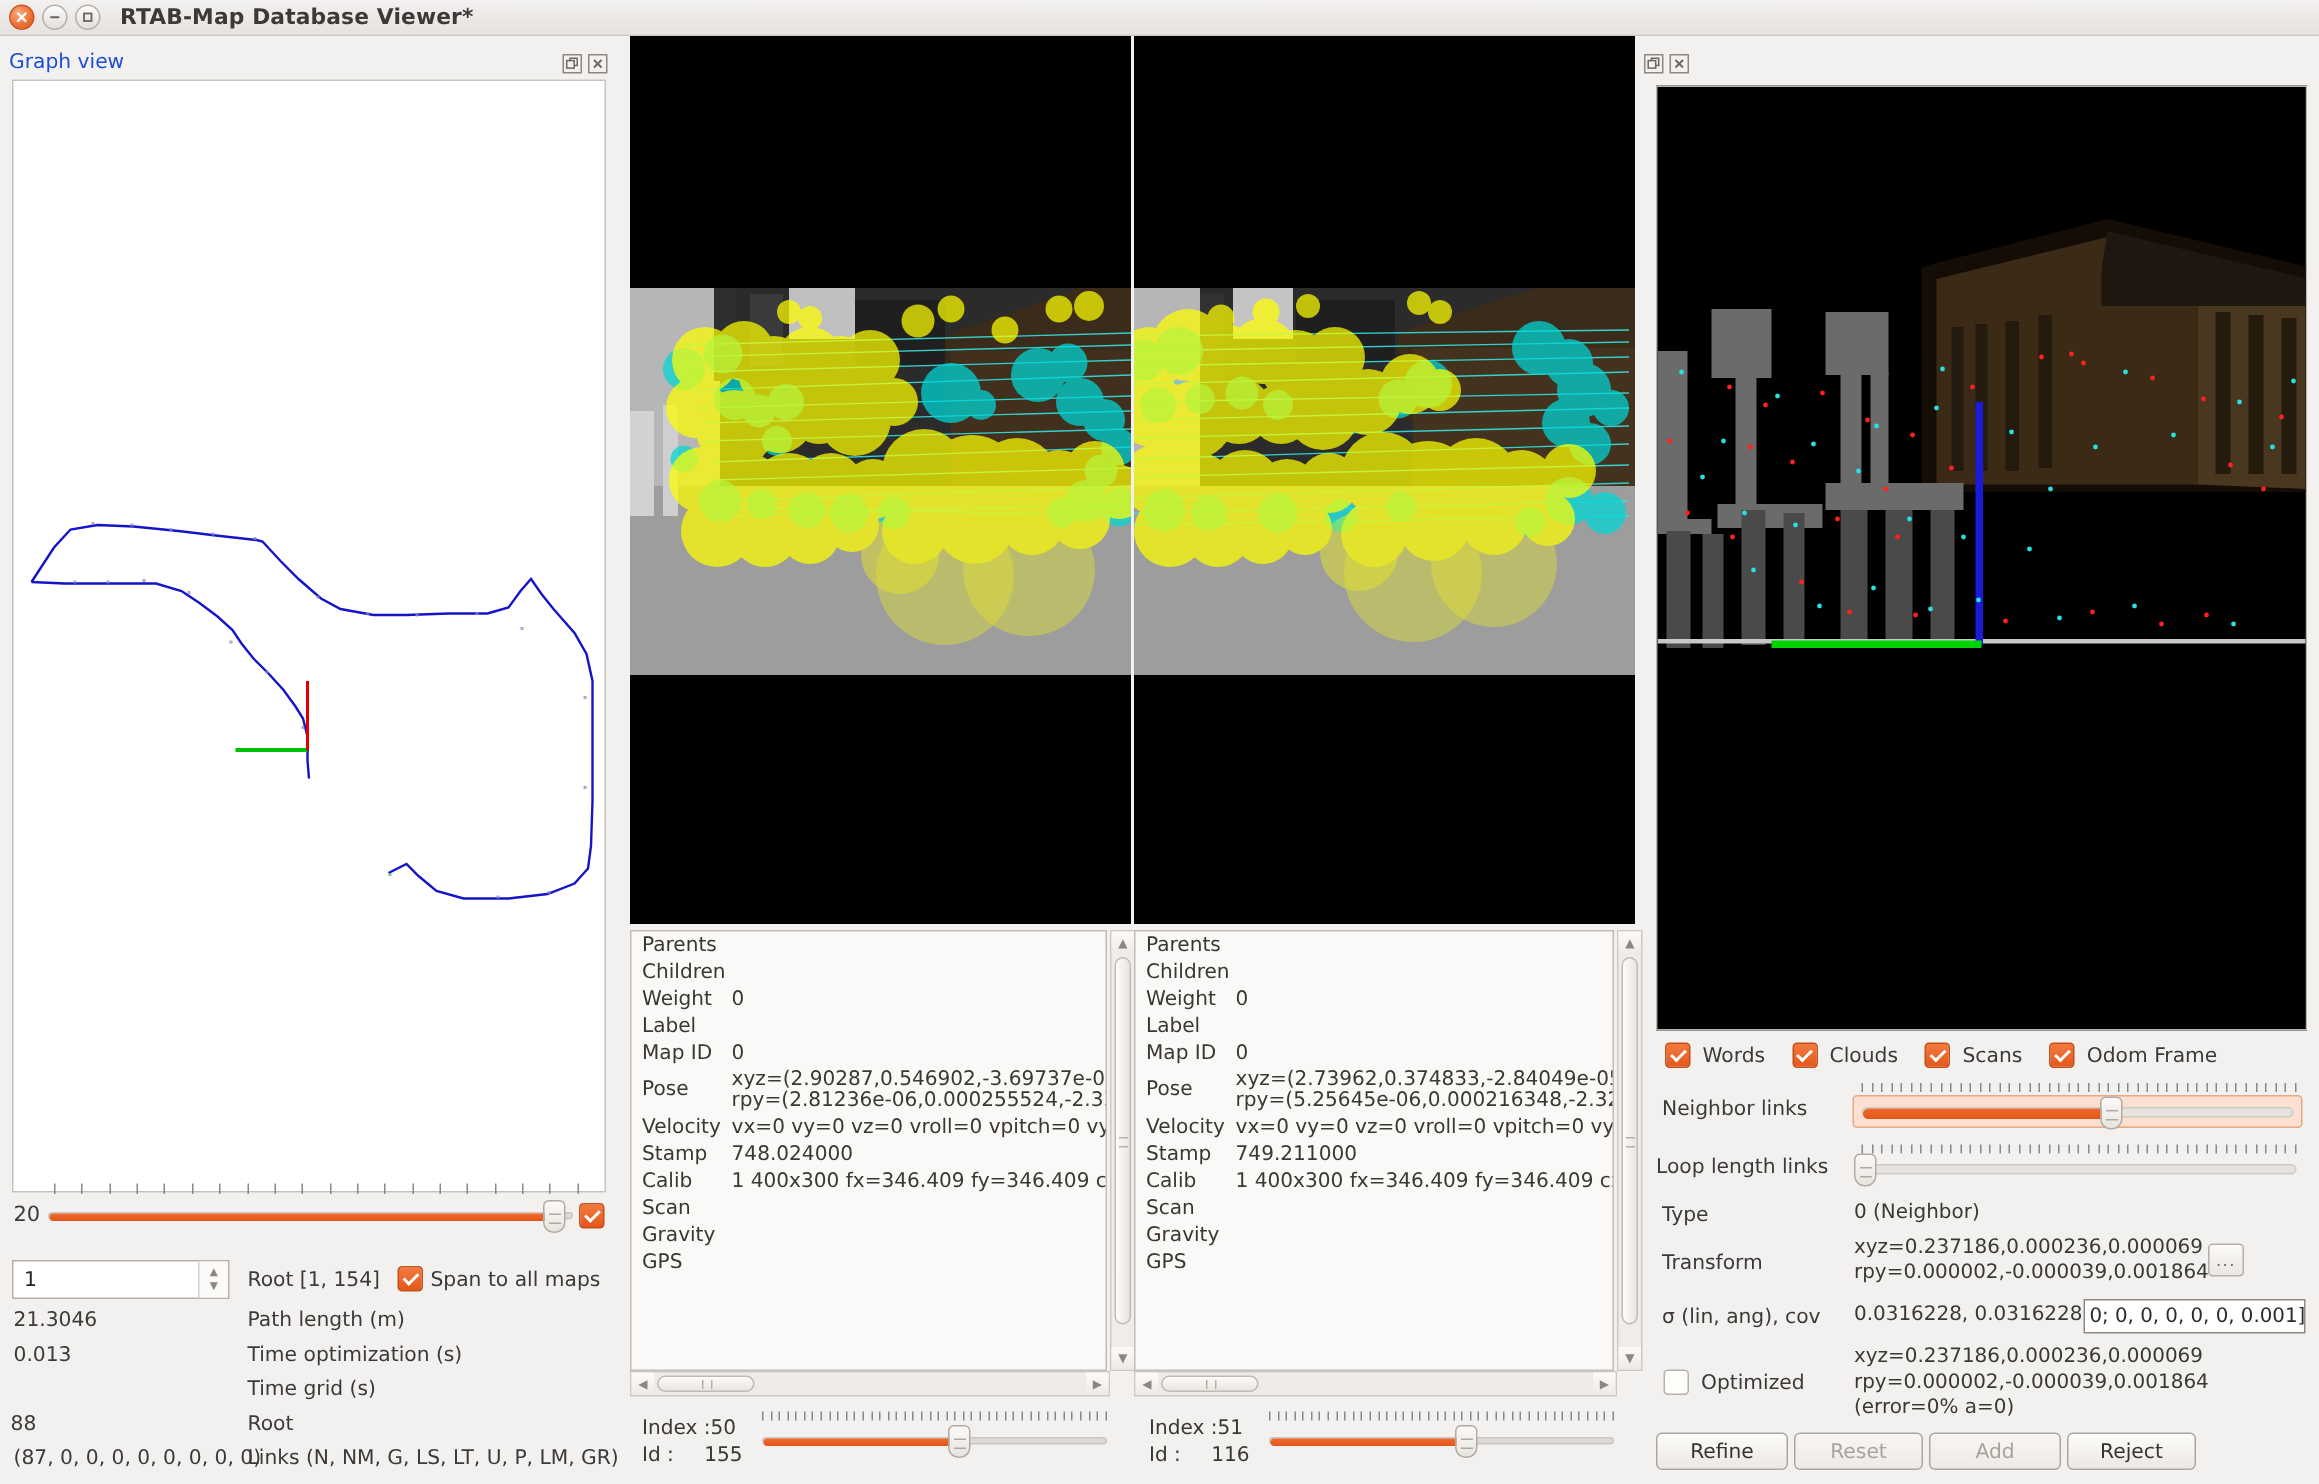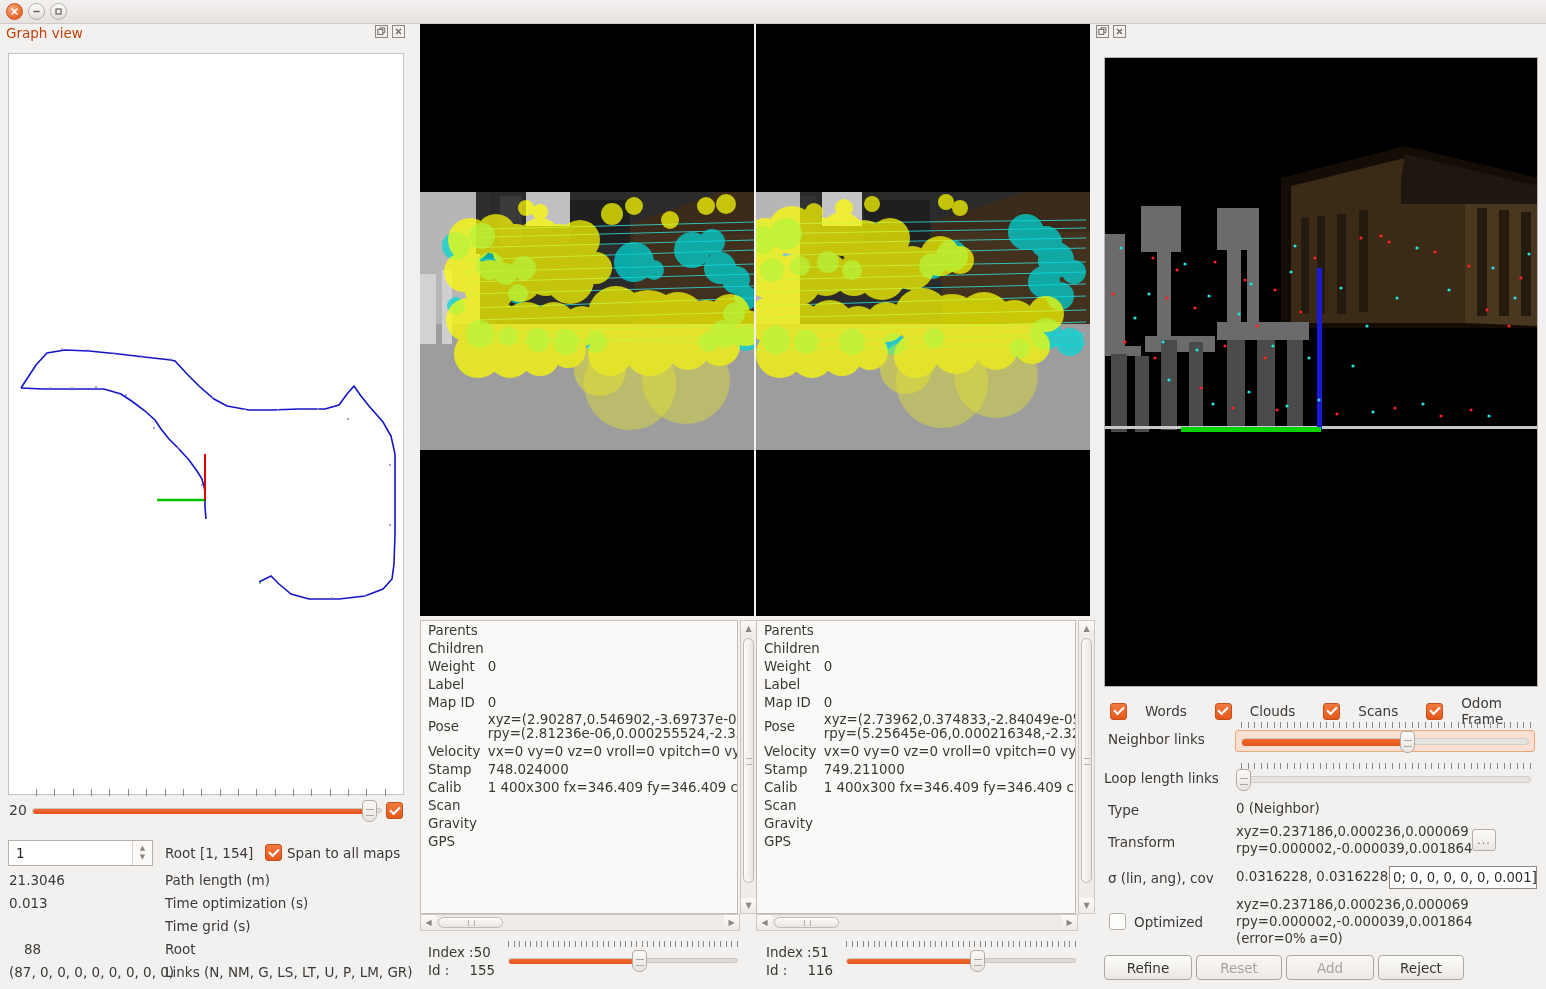--- a/index.html
+++ b/index.html
@@ -33,22 +33,22 @@
   .wbtn svg { display:block; }
   .wtitle {
     flex: 1; text-align: left; padding-left: 13px;
     font-size: 14.5px; font-weight: bold; color: #3b3a38;
     letter-spacing: 0.1px;
   }
 
   
   .dock-header {
     position: absolute; height: 24px;
-    display: flex; align-items: flex-start;
-    font-size: 13.5px; color: #c2410c;
+    display: flex; align-items: flex-end;
+    font-size: 13.5px; color: #1d4ed8;
   }
   .dock-title { padding-left: 6px; flex:1; }
   .dock-btns { display: flex; gap: 4px; padding-right: 7px; }
   .dock-btn {
     width: 13px; height: 13px; border: 1px solid #8d8781;
     display:flex; align-items:center; justify-content:center;
     color:#6d6862; font-size: 9px; line-height:1;
     background: transparent;
   }
 
@@ -228,20 +228,21 @@
       <svg width="9" height="9" viewBox="0 0 9 9">
           <path d="M2 4.5 L7 4.5" stroke="#6a645e" stroke-width="1.3" stroke-linecap="round"></path>
         </svg>
     </div>
     <div class="wbtn">
       <svg width="9" height="9" viewBox="0 0 9 9">
           <rect x="2" y="2" width="5" height="5" fill="none" stroke="#6a645e" stroke-width="1.2"></rect>
         </svg>
     </div>
   </div>
+  <div class="wtitle">RTAB-Map Database Viewer*</div>
 </div>
 
 <div class="dock-header" id="graph-dock-header">
   <div class="dock-title">Graph view</div>
   <div class="dock-btns">
     <div class="dock-btn">
       <svg width="9" height="9" viewBox="0 0 9 9">
           <rect x="0.8" y="2.4" width="5" height="5" fill="none" stroke="#6d6862" stroke-width="1"></rect>
           <path d="M3 2.4 V0.8 H7.8 V5.6 H6" fill="none" stroke="#6d6862" stroke-width="1"></path>
         </svg>
@@ -334,21 +335,21 @@
 <div>
   <div class="statrow" style="left:9px; top:872px;">21.3046</div>
   <div class="statrow" style="left:165px; top:872px;">Path length (m)</div>
 
   <div class="statrow" style="left:9px; top:895px;">0.013</div>
   <div class="statrow" style="left:165px; top:895px;">Time optimization (s)</div>
 
   <div class="statrow" style="left:9px; top:918px;"></div>
   <div class="statrow" style="left:165px; top:918px;">Time grid (s)</div>
 
-  <div class="statrow" style="left:24px; top:941px;">88</div>
+  <div class="statrow" style="left:7px; top:941px;">88</div>
   <div class="statrow" style="left:165px; top:941px;">Root</div>
 
   <div class="statrow" style="left:9px; top:964px;">(87, 0, 0, 0, 0, 0, 0, 0, 0)</div>
   <div class="statrow" style="left:165px; top:964px;">Links (N, NM, G, LS, LT, U, P, LM, GR)</div>
 </div>
 
 <div class="img-pane" style="left:420px; top:24px; width:334px; height:592px;">
   <svg width="334" height="592" viewBox="0 0 334 592">
     <rect x="0" y="0" width="334" height="592" fill="#000"></rect>
 
@@ -918,21 +919,21 @@
           <circle cx="58" cy="284" r="1.6"></circle>
           <circle cx="92" cy="292" r="1.6"></circle>
         <circle cx="168" cy="288" r="1.6"></circle>
           <circle cx="204" cy="300" r="1.6"></circle>
           <circle cx="248" cy="308" r="1.6"></circle>
       </g>
     </g>
   </svg>
 </div>
 
-<div class="rrow" style="left:1110px; top:695px; gap:18px;">
+<div class="rrow" style="left:1110px; top:695px; gap:8px;">
   <div class="chk on"></div>
   <span class="rlabel">Words</span>
   <div class="chk on" style="margin-left:10px"></div>
   <span class="rlabel">Clouds</span>
   <div class="chk on" style="margin-left:10px"></div>
   <span class="rlabel">Scans</span>
   <div class="chk on" style="margin-left:10px"></div>
   <span class="rlabel">Odom Frame</span>
 </div>
 

